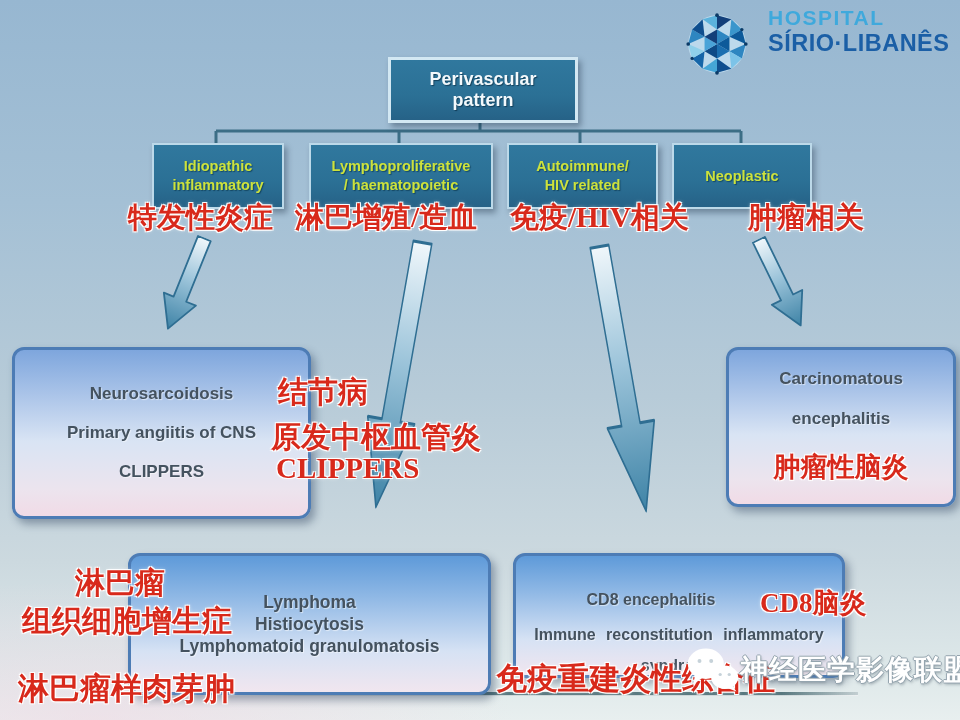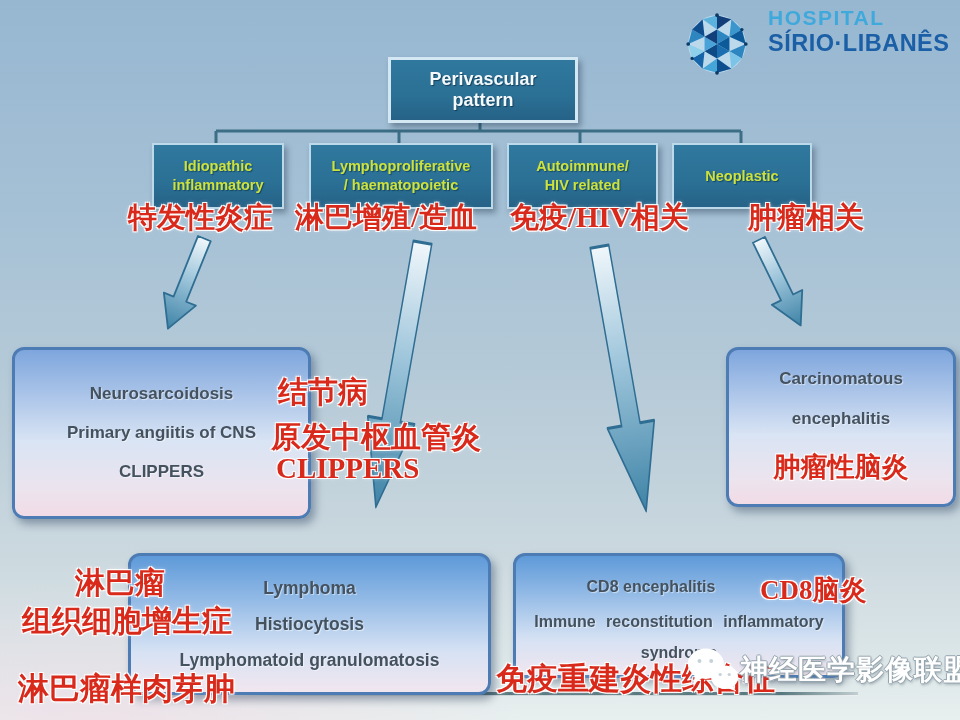--- a/index.html
+++ b/index.html
@@ -44,23 +44,23 @@
     box-shadow:4px 5px 8px rgba(30,50,80,.4);
   }
   .grad-light{background:linear-gradient(180deg,#7ea6dd 0%,#a9c3e8 26%,#d9e4f4 55%,#ece4ee 84%,#f1dbe6 100%);}
   .grad-deep{background:linear-gradient(180deg,#5e9ad9 0%,#8fb8e5 30%,#d6e2f4 70%,#f1e6ef 100%);}
   .result-box .ln{color:#44525f;font-weight:bold;text-shadow:1px 1px 1px rgba(255,255,255,.55);}
   .box-left{left:12px;top:347px;width:293px;height:166px;gap:19px;}
   .box-left .ln{font-size:17px;}
   .box-right{left:726px;top:347px;width:224px;height:154px;gap:20px;}
   .box-right .ln{font-size:17px;}
   .box-right .red-in{position:relative;font-size:27px;z-index:5;}
-  .box-mid{left:128px;top:553px;width:357px;height:136px;gap:15px;}
+  .box-mid{left:128px;top:553px;width:357px;height:136px;gap:1px;}
   .box-mid .ln{font-size:17.5px;}
-  .box-cd8{left:513px;top:553px;width:332px;height:125px;justify-content:flex-start;padding-top:20px;box-sizing:border-box;gap:13px;}
+  .box-cd8{left:513px;top:553px;width:332px;height:125px;justify-content:flex-end;padding-top:20px;box-sizing:border-box;gap:13px;}
   .box-cd8 .ln{font-size:16px;}
   .cd8-row1{position:relative;width:100%;height:24px;}
   .cd8-row1 .ln{position:absolute;left:0;right:56px;top:2px;text-align:center;}
   .cd8-row1 .red-cn{position:absolute;left:244px;top:-4px;font-size:27px;}
   .box-cd8 .wide{word-spacing:6px;}
   
   .bottom-line{
     position:absolute;left:222px;top:692px;width:636px;height:3px;z-index:0;
     background:linear-gradient(90deg,rgba(70,100,110,.15),#58787f 12%,#58787f 88%,rgba(100,120,130,.25));
     border-bottom:1px solid rgba(255,255,255,.7);

